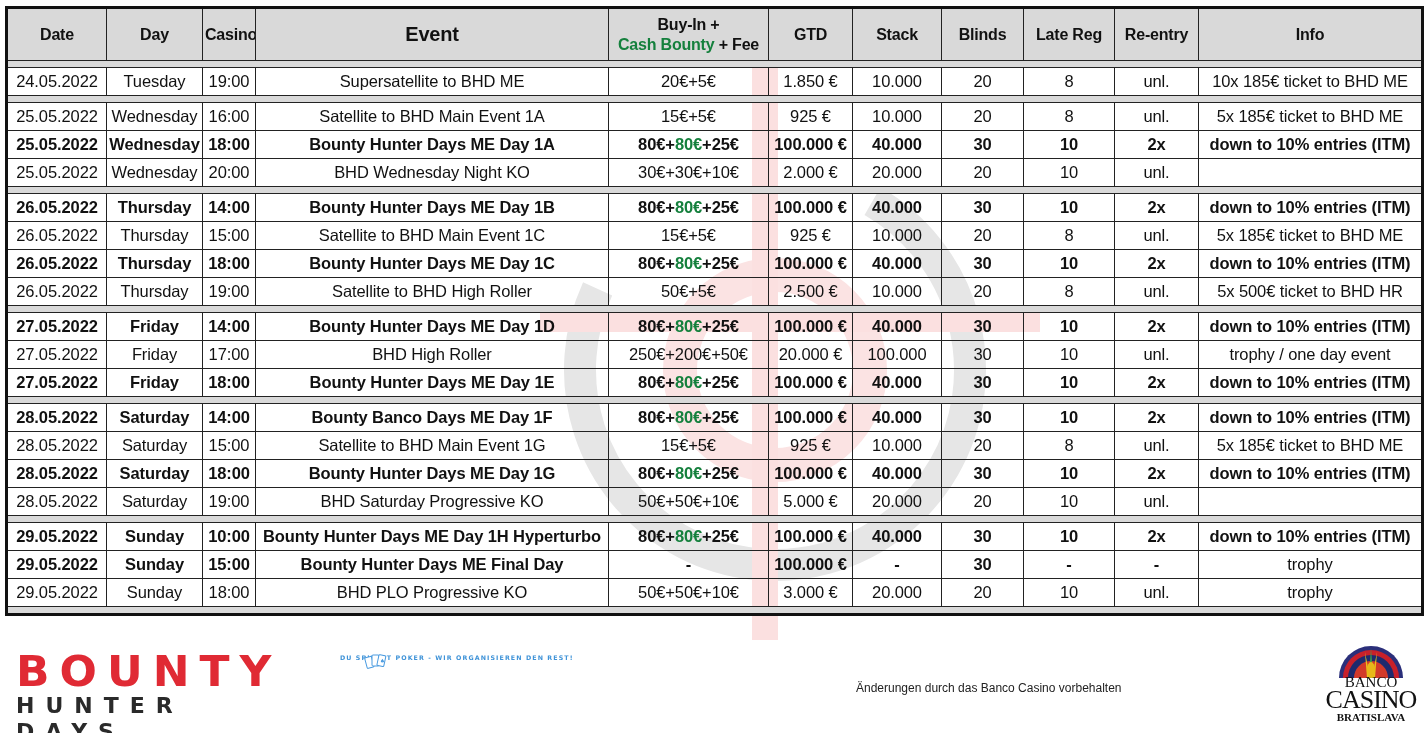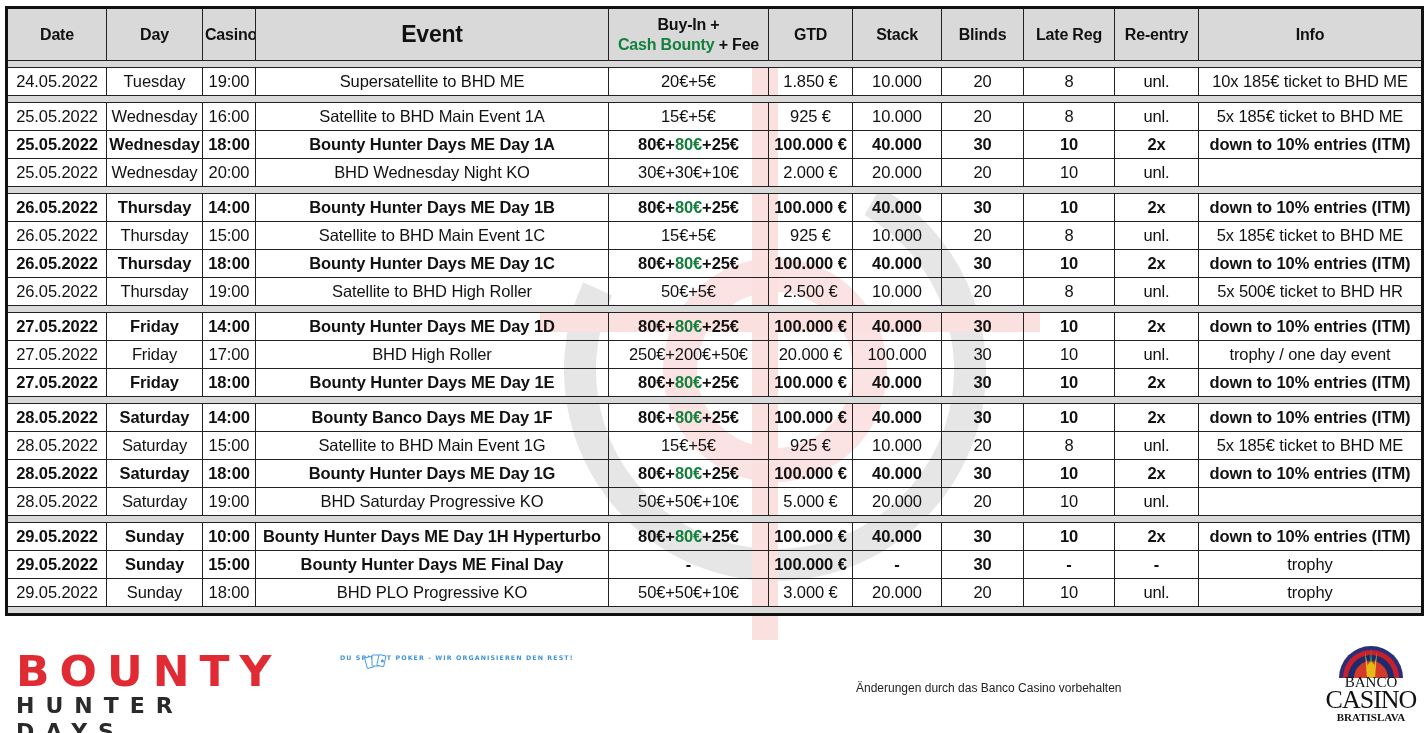--- a/index.html
+++ b/index.html
@@ -8,21 +8,21 @@
   .sheet { position: absolute; left: 5px; top: 6px; width: 1416px; border-radius: 30px; }
   table.schedule { border-collapse: collapse; width: 1416px; table-layout: fixed;
                    border: 3px solid #111; position: relative; z-index: 2; background: transparent; }
   table.schedule th, table.schedule td {
     border: 1px solid #222; text-align: center; vertical-align: middle;
     padding: 0 2px; white-space: nowrap; overflow: hidden;
     font-family: "Liberation Sans Narrow", "Liberation Sans", sans-serif;
     color: #111;
   }
   table.schedule th { background: #d9d9d9; height: 51px; font-size: 16px; font-weight: bold; letter-spacing: -0.2px; }
-  table.schedule th.event-h { font-size: 23px; }
+  table.schedule th.event-h { font-size: 20px; }
   table.schedule th .l2 { display: block; line-height: 20px; }
   .red { color: #15803d; }
   table.schedule td { height: 27px; font-size: 16.5px; letter-spacing: -0.1px; background: rgba(255,255,255,0.0); }
   tr.bold td { font-weight: bold; }
   tr.sep td { height: 6px; padding: 0; background: #d9d9d9; border-left: none; border-right: none; }
   td.date { text-align: left; padding-left: 4px; }
   .watermark { position: absolute; left: 540px; top: 60px; width: 500px; height: 580px; z-index: 1; pointer-events: none; }
   .footer-note { position: absolute; left: 856px; top: 642px; font-size: 12px; color: #222;
                  font-family: "Liberation Sans", sans-serif; margin-top: 39px; }
   .bhd-logo { position: absolute; left: 16px; top: 652px; width: 290px; height: 66px; }

